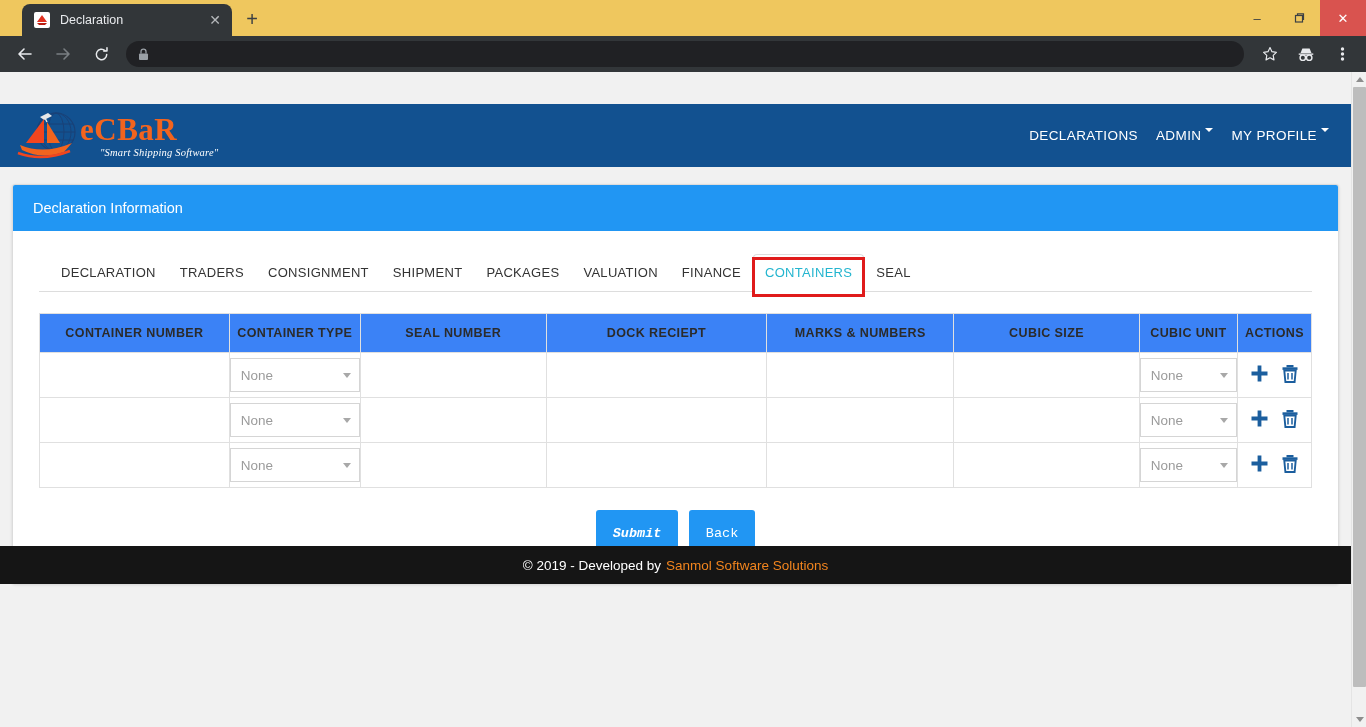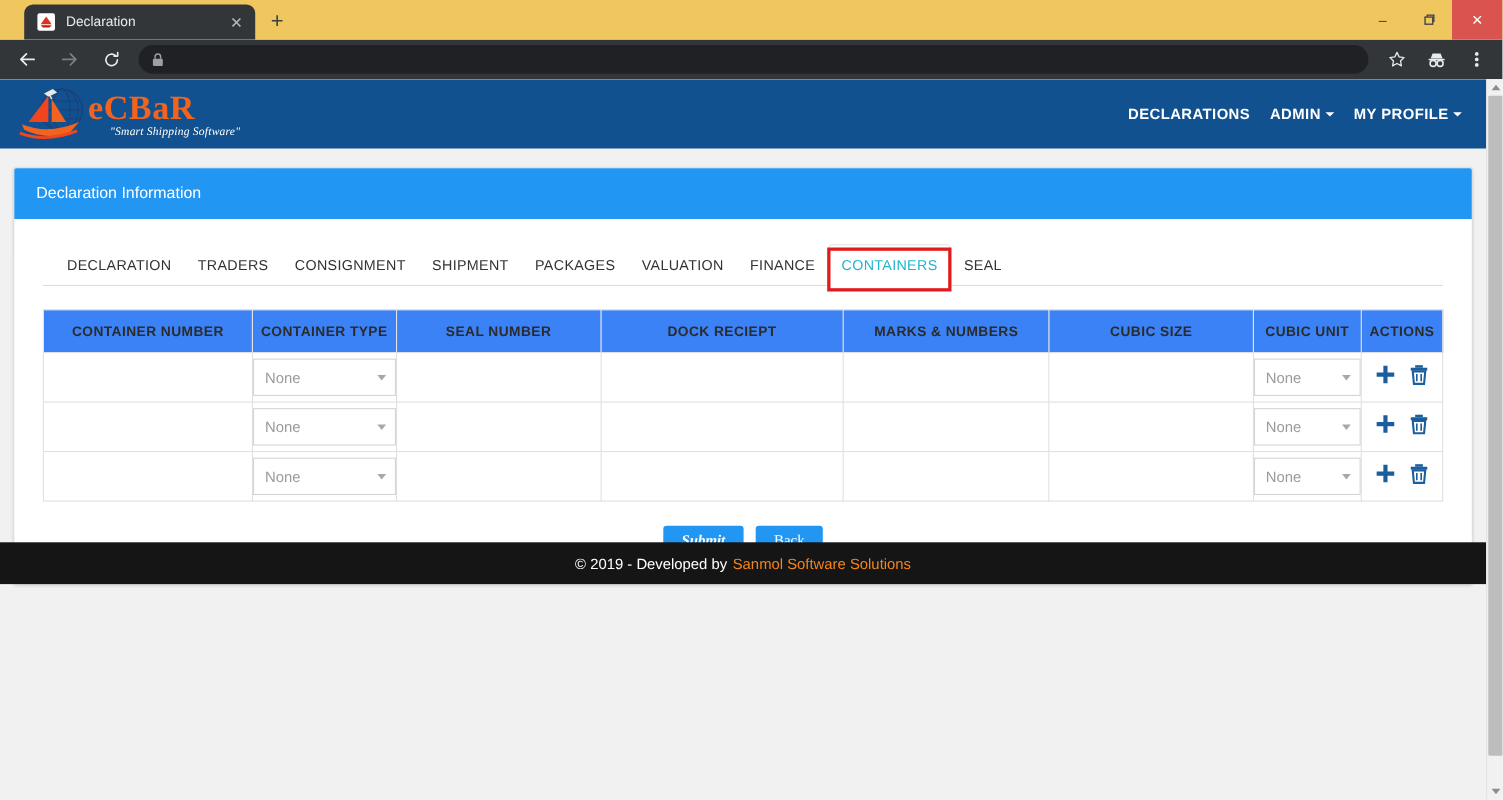--- a/index.html
+++ b/index.html
@@ -76,43 +76,43 @@
   .toolicon {
     width: 30px; height: 30px; display: flex; align-items: center;
     justify-content: center; margin: 0 3px; color: #e8eaed;
   }
 
   
   .viewport {
     position: absolute; top: 72px; left: 0;
     width: 1366px; height: 655px; background: #f1f1f1; overflow: hidden;
   }
-  .page { width: 1351px; position: relative; }
+  .page { width: 1351px; position: relative; margin-top: 32px; }
 
   
   .sitenav {
     background: #125190; height: 63px; display: flex; align-items: center;
     justify-content: space-between; padding: 0 22px 0 14px;
   }
   .logo { display: flex; align-items: center; }
   .logo-mark { width: 72px; height: 52px; flex: none; }
   .logo-text { margin-left: -6px; }
   .logo-word {
     font-family: "Liberation Serif", serif; font-weight: bold;
     font-size: 31px; color: #f2641e; letter-spacing: .5px; line-height: 1;
   }
   .logo-tag {
     font-family: "Liberation Serif", serif; font-style: italic;
     font-size: 10.5px; color: #ffffff; margin-top: 2px; margin-left: 20px;
     letter-spacing: .2px;
   }
   .navlinks { display: flex; align-items: center; gap: 18px; }
   .navlink {
-    color: #ffffff; font-size: 13.5px; font-weight: bold; letter-spacing: .4px;
-    display: flex; align-items: center; gap: 4px;
+    color: #ffffff; font-size: 13.5px; font-weight: normal; letter-spacing: .4px;
+    display: flex; align-items: flex-start; gap: 4px;
   }
   .caret {
     width: 0; height: 0; border-left: 4px solid transparent;
     border-right: 4px solid transparent; border-top: 4px solid #ffffff;
     display: inline-block;
   }
 
   
   .panel-wrap { padding: 17px 12px 0 12px; }
   .panel {
@@ -170,22 +170,22 @@
   }
   td.actions { text-align: center; white-space: nowrap; }
   .act-icon {
     display: inline-block; vertical-align: middle; margin: 0 4px; color: #1b5e9e;
   }
 
   
   .btnrow { text-align: center; margin-top: 22px; }
   .btn {
     display: inline-block; background: #2196f3; color: #ffffff; border: 0;
-    font-size: 13.5px; padding: 5px 17px; border-radius: 3px;
-    margin: 0 3px; font-family: Liberation Serif, serif;
+    font-size: 13.5px; padding: 16px 17px; border-radius: 3px;
+    margin: 0 3px; font-family: Liberation Mono, monospace;
   }
   .btn.italic { font-style: italic; font-weight: bold; }
 
   
   .footer {
     position: absolute; left: 0; bottom: 0; width: 1351px; height: 38px;
     background: #151515; color: #ffffff; font-size: 13.5px;
     display: flex; align-items: center; justify-content: center; gap: 5px;
   }
   .footer .brand { color: #f2851e; }

